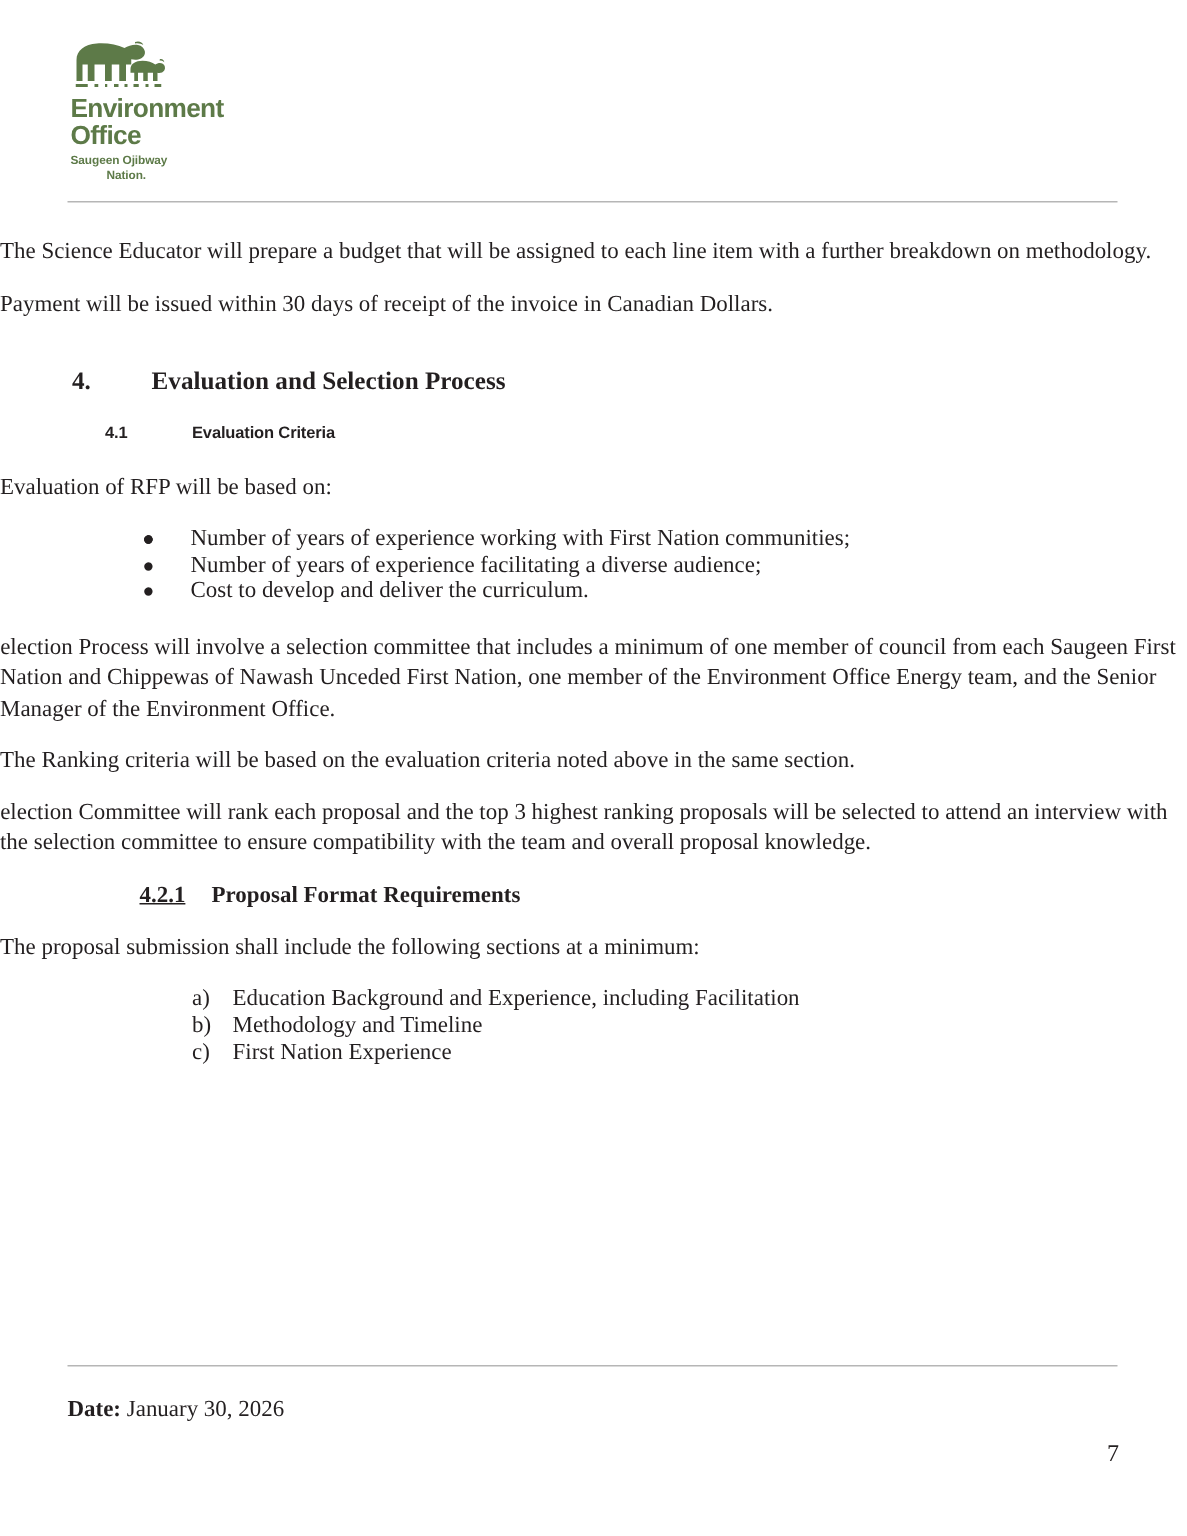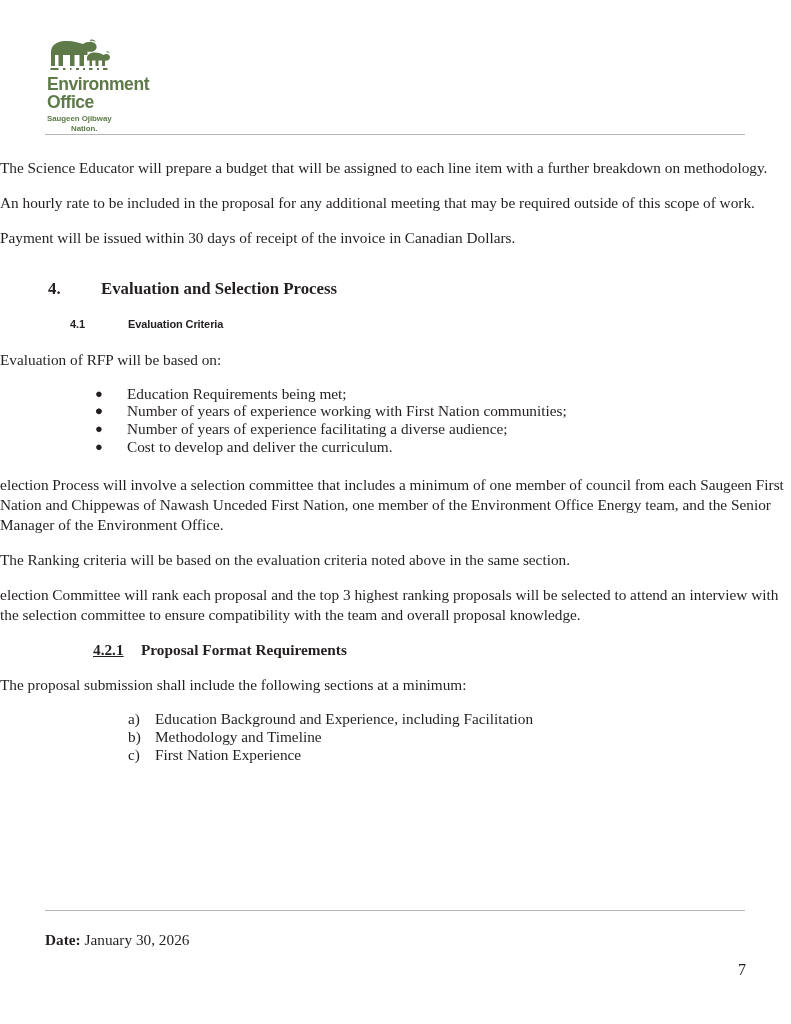--- a/index.html
+++ b/index.html
@@ -26,21 +26,21 @@
   .header {
     position: absolute;
     left: 45px;
     top: 22px;
     width: 700px;
     height: 105px;
   }
   .logo-block {
     position: absolute;
     left: 2px;
-    top: 16px;
+    top: 4px;
     width: 190px;
   }
   .logo-mark {
     display: block;
     width: 63px;
     height: 33px;
     margin-left: 1px;
   }
   .logo-word {
     color: #5d7a48;
@@ -267,35 +267,34 @@
         <span class="s2">Nation.</span>
       </div>
     </div>
   </div>
 
   <div class="rule-top"></div>
 
   <div class="body-area">
 
     <p class="para indent-left">The Science Educator will prepare a budget that will be assigned to each line item with a further breakdown on methodology.</p>
-    <p class="para indent-left">An hourly rate to be included in the proposal for any additional meeting that may be required outside of this scope of work.</p>
     <p class="para indent-left">Payment will be issued within 30 days of receipt of the invoice in Canadian Dollars.</p>
 
     <div class="h1-row h-num-serif">
       <span class="num">4.</span><span>Evaluation and Selection Process</span>
     </div>
 
     <div class="h2-row">
       <span class="num">4.1</span><span>Evaluation Criteria</span>
     </div>
 
     <p class="para indent-left">Evaluation of RFP will be based on:</p>
 
     <ul class="bullets">
-      <li><span class="bullet">●</span><span>Education Requirements being met;</span></li>
+      <li><span class="bullet">●</span></li>
       <li><span class="bullet">●</span></li>
       <li><span class="bullet">●</span><span>Number of years of experience working with First Nation communities;</span></li>
       <li><span class="bullet">●</span><span>Number of years of experience facilitating a diverse audience;</span></li>
       <li><span class="bullet">●</span><span>Cost to develop and deliver the curriculum.</span></li>
     </ul>
 
     <p class="para hang">The Selection Process will involve a selection committee that includes a minimum of one member of council from each Saugeen First Nation and Chippewas of Nawash Unceded First Nation, one member of the Environment Office Energy team, and the Senior Manager of the Environment Office.</p>
     <p class="para indent-left">The Ranking criteria will be based on the evaluation criteria noted above in the same section.</p>
     <p class="para hang">The Selection Committee will rank each proposal and the top 3 highest ranking proposals will be selected to attend an interview with the selection committee to ensure compatibility with the team and overall proposal knowledge.</p>
 

